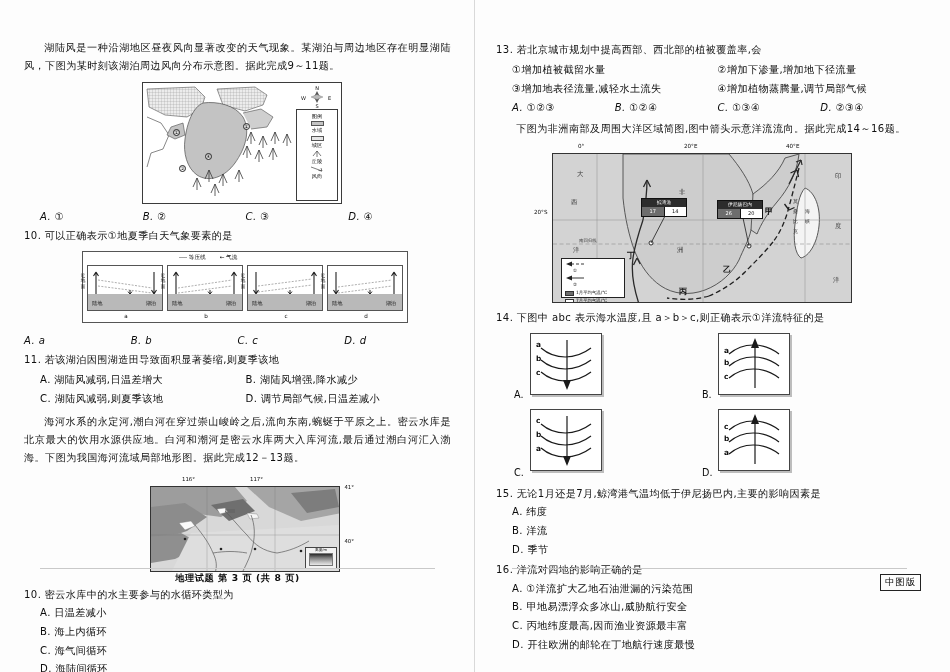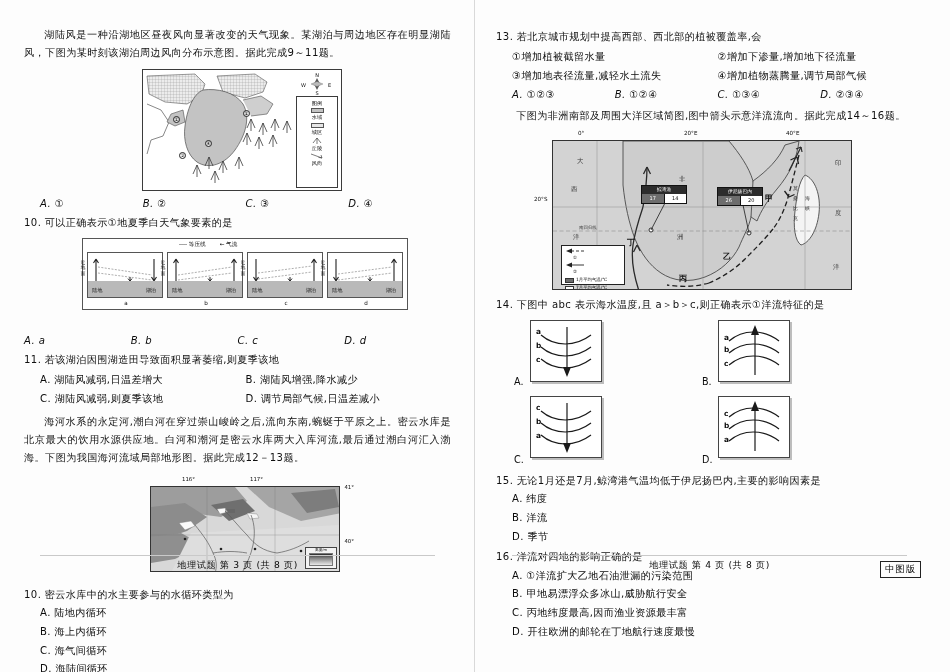--- a/index.html
+++ b/index.html
@@ -21,21 +21,21 @@
   }
   
   #gutter {
     position: absolute;
     left: 474px; top: 0;
     width: 1px; height: 672px;
     background: #d9d9d9;
   }
   .col {
     position: absolute;
-    top: 4px;
+    top: 17px;
     width: 455px;
     height: 588px;
     padding: 22px 14px 0 14px;
   }
   #col-left  { left: 10px; }
   #col-right { left: 482px; }
 
   
   .para {
     font-size: 10.1px;
@@ -71,21 +71,21 @@
     letter-spacing: 0.4px;
     padding-left: 16px;
     margin: 1px 0 0 0;
   }
   .footer {
     position: absolute;
     bottom: 20px;
     left: 0; right: 0;
     text-align: center;
     font-size: 9.2px;
-    font-weight: normal;
+    font-weight: bold;
     letter-spacing: 0.6px;
   }
   .footer-rule {
     position: absolute;
     bottom: 36px;
     left: 30px; right: 30px;
     height: 1px;
     background: #c9c9c9;
   }
   .stamp {
@@ -495,21 +495,21 @@
           </svg>
           <div class="fp-ground"></div>
           <div class="fp-lbl fp-left">陆地</div>
           <div class="fp-lbl fp-right">湖泊</div>
           <div class="fp-cap">d</div>
         </div>
 
       </div>
     </div>
 
-    <div class="opts opt4" style="padding-left:0; margin-top:22px;align-items:flex-end;">
+    <div class="opts opt4" style="padding-left:0; margin-top:9px;align-items:flex-end;">
       <span>A. a</span>
       <span>B. b</span>
       <span>C. c</span>
       <span>D. d</span>
     </div>
 
     <p class="qline qnum">11. 若该湖泊因围湖造田导致面积显著萎缩,则夏季该地</p>
     <div class="opts opt2">
       <span>A. 湖陆风减弱,日温差增大</span>
       <span>B. 湖陆风增强,降水减少</span>
@@ -564,21 +564,21 @@
           <rect x="74" y="22" width="10" height="4" fill="#5f5f5f" opacity="0.5"></rect>
         </svg>
         <div class="tr-scale">
           <div style="text-align:center;">高度/m</div>
           <div style="height:13px; margin:1px 3px; background:linear-gradient(#2a2a2a,#7a7a7a,#b5b5b5,#e8e8e8); border:1px solid #777;"></div>
         </div>
       </div>
     </div>
 
     <p class="qline qnum" style="margin-top:10px;">10. 密云水库中的水主要参与的水循环类型为</p>
-    <div class="optstack">A. 陆地内循环</div>
+    <div class="optstack">A. 日温差减小</div>
     <div class="optstack">B. 海上内循环</div>
     <div class="optstack">C. 海气间循环</div>
     <div class="optstack">D. 海陆间循环</div>
 
     <div class="footer-rule"></div>
     <div class="footer">地理试题 第 3 页 (共 8 页)</div>
   </div>
 
   <div class="col" id="col-right">
 
@@ -787,17 +787,16 @@
     <div class="optstack">B. 洋流</div>
     <div class="optstack">D. 季节</div>
 
     <p class="qline qnum" style="margin-top:3px;">16. 洋流对四地的影响正确的是</p>
     <div class="optstack">A. ①洋流扩大乙地石油泄漏的污染范围</div>
     <div class="optstack">B. 甲地易漂浮众多冰山,威胁航行安全</div>
     <div class="optstack">C. 丙地纬度最高,因而渔业资源最丰富</div>
     <div class="optstack">D. 开往欧洲的邮轮在丁地航行速度最慢</div>
 
     <div class="footer-rule"></div>
-    <div class="footer">地理试题 第 4 页 (共 8 页)</div>
     <div class="stamp">中图版</div>
   </div>
 
 </div>
 
 </body></html>

